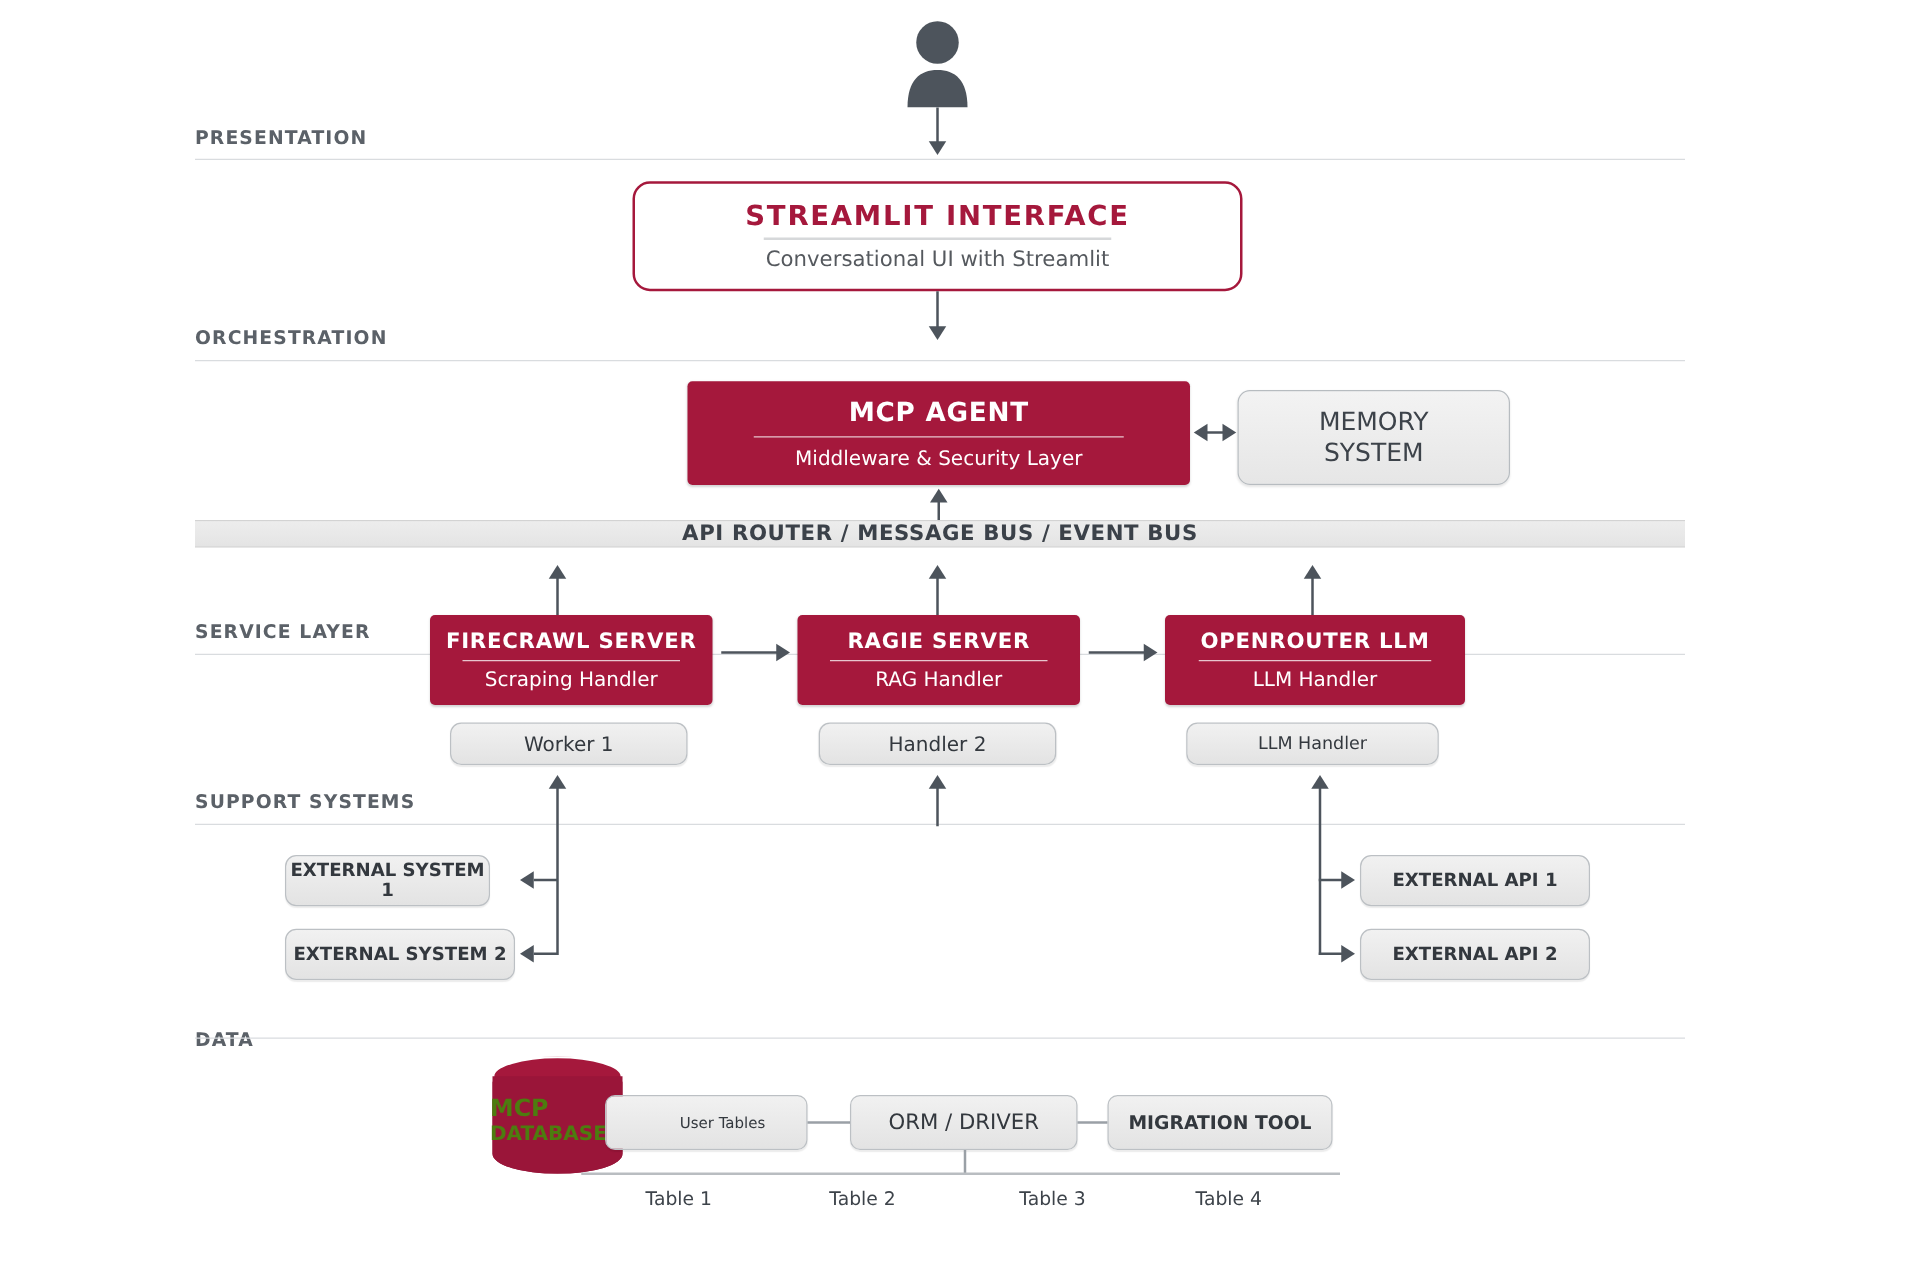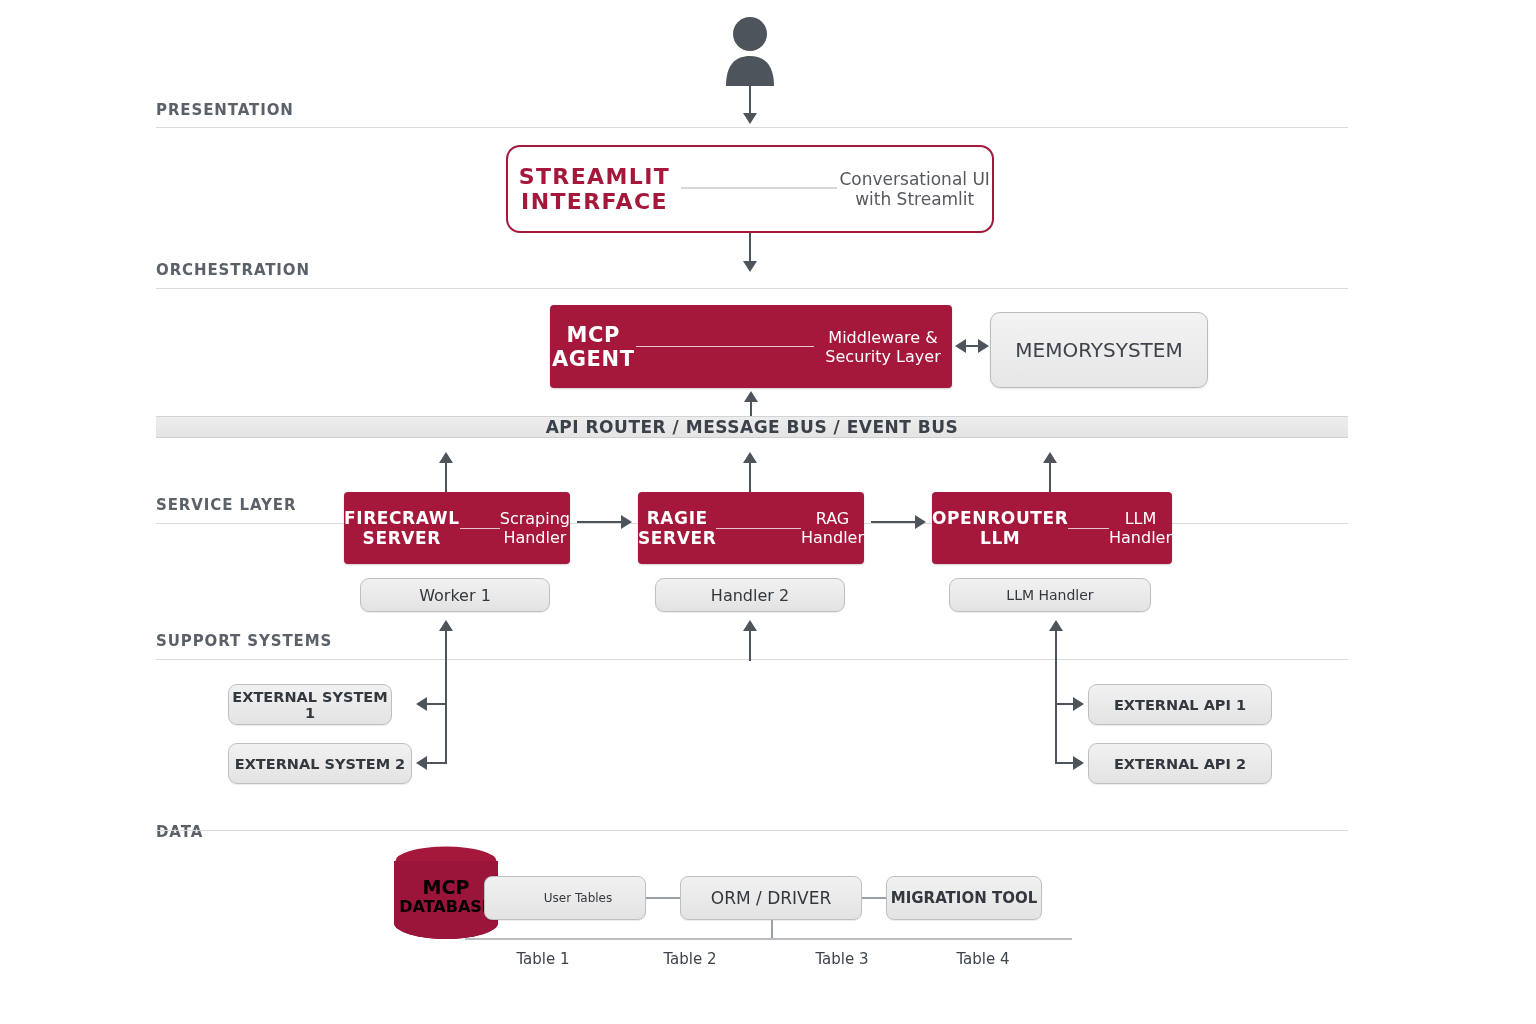--- a/index.html
+++ b/index.html
@@ -24,21 +24,21 @@
   .section-rule {
     position:absolute;
     height:1px;
     background:#d9dcdf;
   }
 
   
   .node {
     position:absolute;
     display:flex;
-    flex-direction:row;
+    flex-direction:column;
     align-items:center;
     justify-content:center;
     text-align:center;
   }
 
   .red-box {
     background:#A5183C;
     border-radius:4px;
     color:#ffffff;
     box-shadow:0 1px 2px rgba(0,0,0,0.18);
@@ -112,22 +112,22 @@
   .arrow-up   { border-left:7px solid transparent; border-right:7px solid transparent; border-bottom:11px solid #4d545c; }
   .arrow-left { border-top:7px solid transparent; border-bottom:7px solid transparent; border-right:11px solid #4d545c; }
   .arrow-right{ border-top:7px solid transparent; border-bottom:7px solid transparent; border-left:11px solid #4d545c; }
 
   
   .user-icon { position:absolute; }
 
   
   .db-cyl { position:absolute; }
   .db-label {
-    position:absolute; width:100%; text-align:center;
-    color:#000000; font-weight:bold; line-height:1.12;
+    position:absolute; width:100%; 
+    color:#4d7c0f; font-weight:bold; line-height:1.12;
     pointer-events:none;
   }
   .db-label .l1 { font-size:19px; display:block; }
   .db-label .l2 { font-size:16px; display:block; }
 
   .table-label {
     position:absolute;
     font-size:15px;
     color:#3d434a;
     text-align:center;
@@ -285,21 +285,21 @@
   </div>
 
   <div class="thin-line" style="left:646px; top:897px; width:34px; height:1.5px; background:#9aa0a6;"></div>
 
   <div class="node gray-pill" style="left:680px; top:876px; width:182px; height:44px; border-radius:8px;">
     <span style="font-size:17px; font-weight:normal;">ORM / DRIVER</span>
   </div>
 
   <div class="thin-line" style="left:862px; top:897px; width:24px; height:1.5px; background:#9aa0a6;"></div>
 
-  <div class="node gray-pill" style="left:886px; top:876px; width:156px; height:44px; border-radius:8px;">
+  <div class="node gray-pill" style="left:886px; top:876px; width:180px; height:44px; border-radius:8px;">
     <span style="font-size:15px; font-weight:600;">MIGRATION TOOL</span>
   </div>
 
   <div class="thin-line" style="left:771px; top:920px; width:1.5px; height:19px; background:#9aa0a6;"></div>
 
   <div class="thin-line" style="left:465px; top:938px; width:607px; height:1.5px; background:#b9bdc1;"></div>
 
   <div class="table-label" style="left:493px; top:950px; width:100px;">Table 1</div>
   <div class="table-label" style="left:640px; top:950px; width:100px;">Table 2</div>
   <div class="table-label" style="left:792px; top:950px; width:100px;">Table 3</div>

